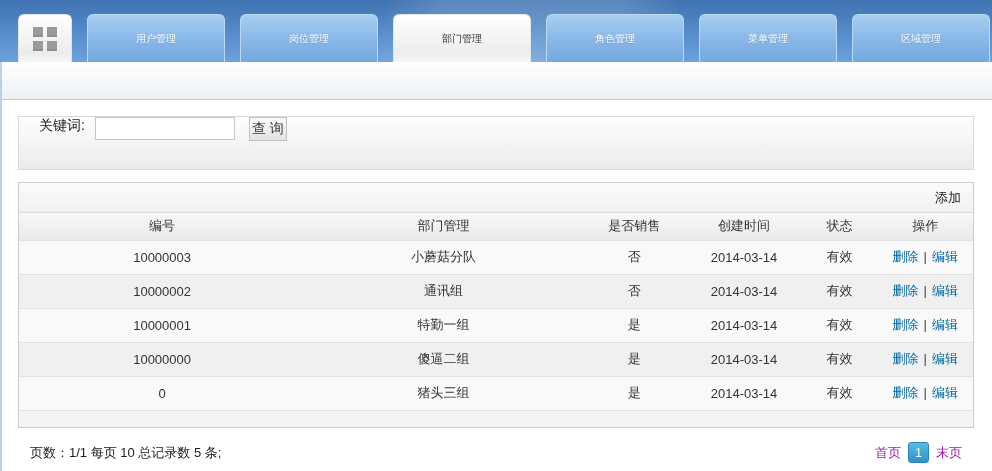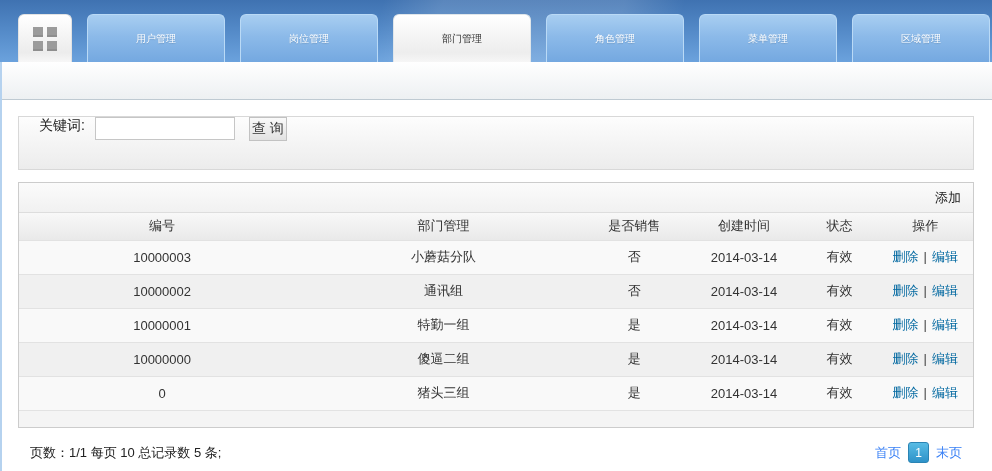--- a/index.html
+++ b/index.html
@@ -103,21 +103,21 @@
   .op-link { color:#0369a1; text-decoration:none; cursor:pointer; }
   .op-sep { margin:0 5px; color:#444; }
   .table-footer { height:17px; background:#f4f4f4; border-top:1px solid #e2e2e2; }
 
   .pagination {
     margin-top:14px; padding:0 12px;
     display:flex; align-items:center; justify-content:space-between;
     font-size:13px; color:#222;
   }
   .pager { display:flex; align-items:center; }
-  .pager a { color:#3b82f6; text-decoration:none; cursor:pointer; }
+  .pager a { color:#a21caf; text-decoration:none; cursor:pointer; }
   .page-current {
     display:inline-block; width:21px; height:21px; line-height:21px; margin:0 7px;
     text-align:center; color:#fff; font-size:12px;
     background:linear-gradient(#58bce5,#2e92c8);
     border:1px solid #2b84b4; border-radius:3px;
   }
 </style>
 </head>
 <body>
 

